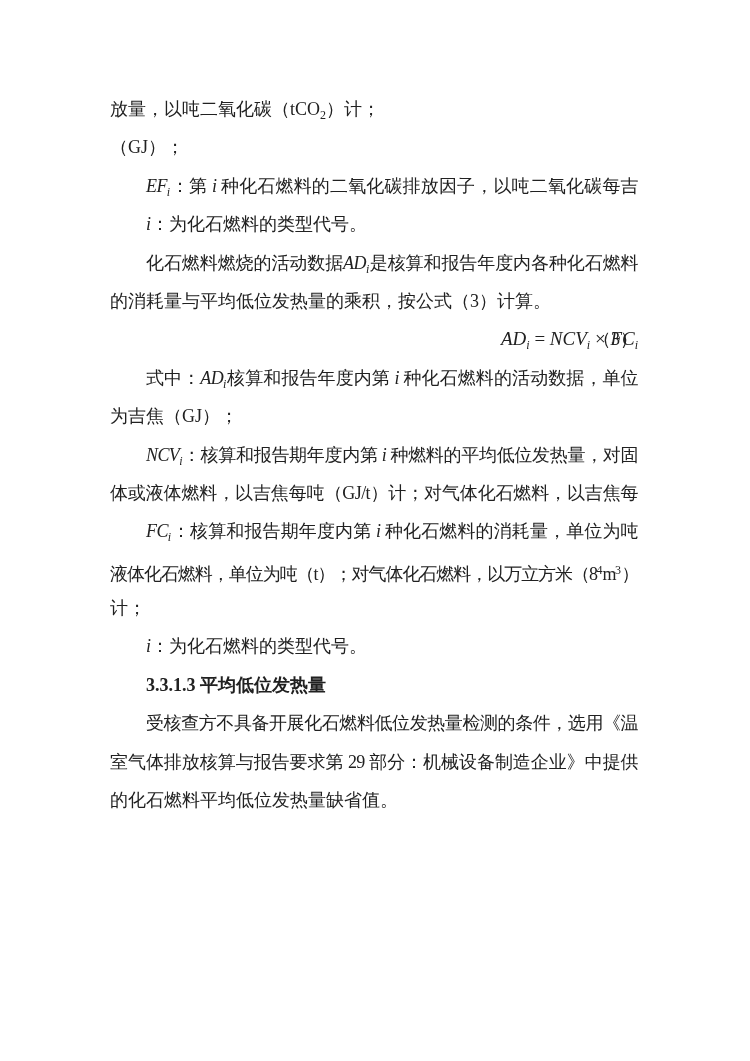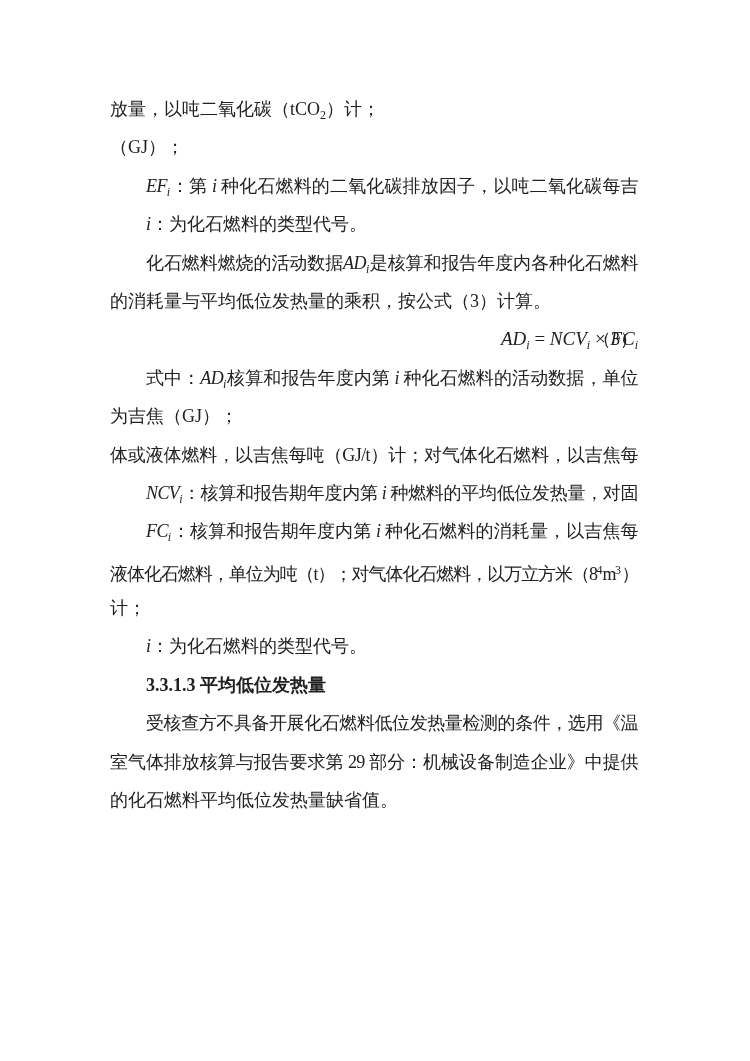--- a/index.html
+++ b/index.html
@@ -90,23 +90,23 @@
   <div class="textblock" id="textblock">
       <div class="line end"><span class="seg-t">放量，以吨二氧化碳（tCO</span><span class="seg-sb">2</span><span class="seg-t">）计；</span></div>
       <div class="line end"><span class="seg-t">（GJ）；</span></div>
       <div class="line full indent"><span class="seg-v">EF</span><span class="seg-vsb">i</span><span class="seg-t">：第 </span><span class="seg-v">i</span><span class="seg-t"> 种化石燃料的二氧化碳排放因子，以吨二氧化碳每吉</span></div>
       <div class="line end indent"><span class="seg-v">i</span><span class="seg-t">：为化石燃料的类型代号。</span></div>
       <div class="line full indent"><span class="seg-t">化石燃料燃烧的活动数据</span><span class="seg-v">AD</span><span class="seg-vsb">i</span><span class="seg-t">是核算和报告年度内各种化石燃料</span></div>
       <div class="line end"><span class="seg-t">的消耗量与平均低位发热量的乘积，按公式（3）计算。</span></div>
       <div class="line formula"><span class="formula-body"><span class="seg-v">AD</span><span class="seg-vsb">i</span><span class="seg-t"> = </span><span class="seg-v">NCV</span><span class="seg-vsb">i</span><span class="seg-t"> × </span><span class="seg-v">FC</span><span class="seg-vsb">i</span></span><span class="eq-number">（3）</span></div>
       <div class="line full indent"><span class="seg-t">式中：</span><span class="seg-v">AD</span><span class="seg-vsb">i</span><span class="seg-t">核算和报告年度内第 </span><span class="seg-v">i</span><span class="seg-t"> 种化石燃料的活动数据，单位</span></div>
       <div class="line end"><span class="seg-t">为吉焦（GJ）；</span></div>
+      <div class="line full indent"><span class="seg-v">NCV</span><span class="seg-vsb">i</span><span class="seg-t">：核算和报告期年度内第 </span><span class="seg-v">i</span><span class="seg-t"> 种燃料的平均低位发热量，对固</span></div>
       <div class="line full"><span class="seg-t">体或液体燃料，以吉焦每吨（GJ/t）计；对气体化石燃料，以吉焦每</span></div>
-      <div class="line full indent"><span class="seg-v">NCV</span><span class="seg-vsb">i</span><span class="seg-t">：核算和报告期年度内第 </span><span class="seg-v">i</span><span class="seg-t"> 种燃料的平均低位发热量，对固</span></div>
-      <div class="line full indent"><span class="seg-v">FC</span><span class="seg-vsb">i</span><span class="seg-t">：核算和报告期年度内第 </span><span class="seg-v">i</span><span class="seg-t"> 种化石燃料的消耗量，以吉焦每</span></div>
+      <div class="line full indent"><span class="seg-v">FC</span><span class="seg-vsb">i</span><span class="seg-t">：核算和报告期年度内第 </span><span class="seg-v">i</span><span class="seg-t"> 种化石燃料的消耗量，单位为吨</span></div>
       <div class="line full tight"><span class="seg-t">液体化石燃料，单位为吨（t）；对气体化石燃料，以万立方米（8</span><span class="seg-sp">4</span><span class="seg-t">m</span><span class="seg-sp">3</span><span class="seg-t">）</span></div>
       <div class="line end"><span class="seg-t">计；</span></div>
       <div class="line end indent"><span class="seg-v">i</span><span class="seg-t">：为化石燃料的类型代号。</span></div>
       <div class="line heading indent"><span class="seg-t">3.3.1.3 平均低位发热量</span></div>
       <div class="line full indent"><span class="seg-t">受核查方不具备开展化石燃料低位发热量检测的条件，选用《温</span></div>
       <div class="line full"><span class="seg-t">室气体排放核算与报告要求第 29 部分：机械设备制造企业》中提供</span></div>
       <div class="line end"><span class="seg-t">的化石燃料平均低位发热量缺省值。</span></div>
     </div>
   <div class="pagenum">
     <span>15</span>

